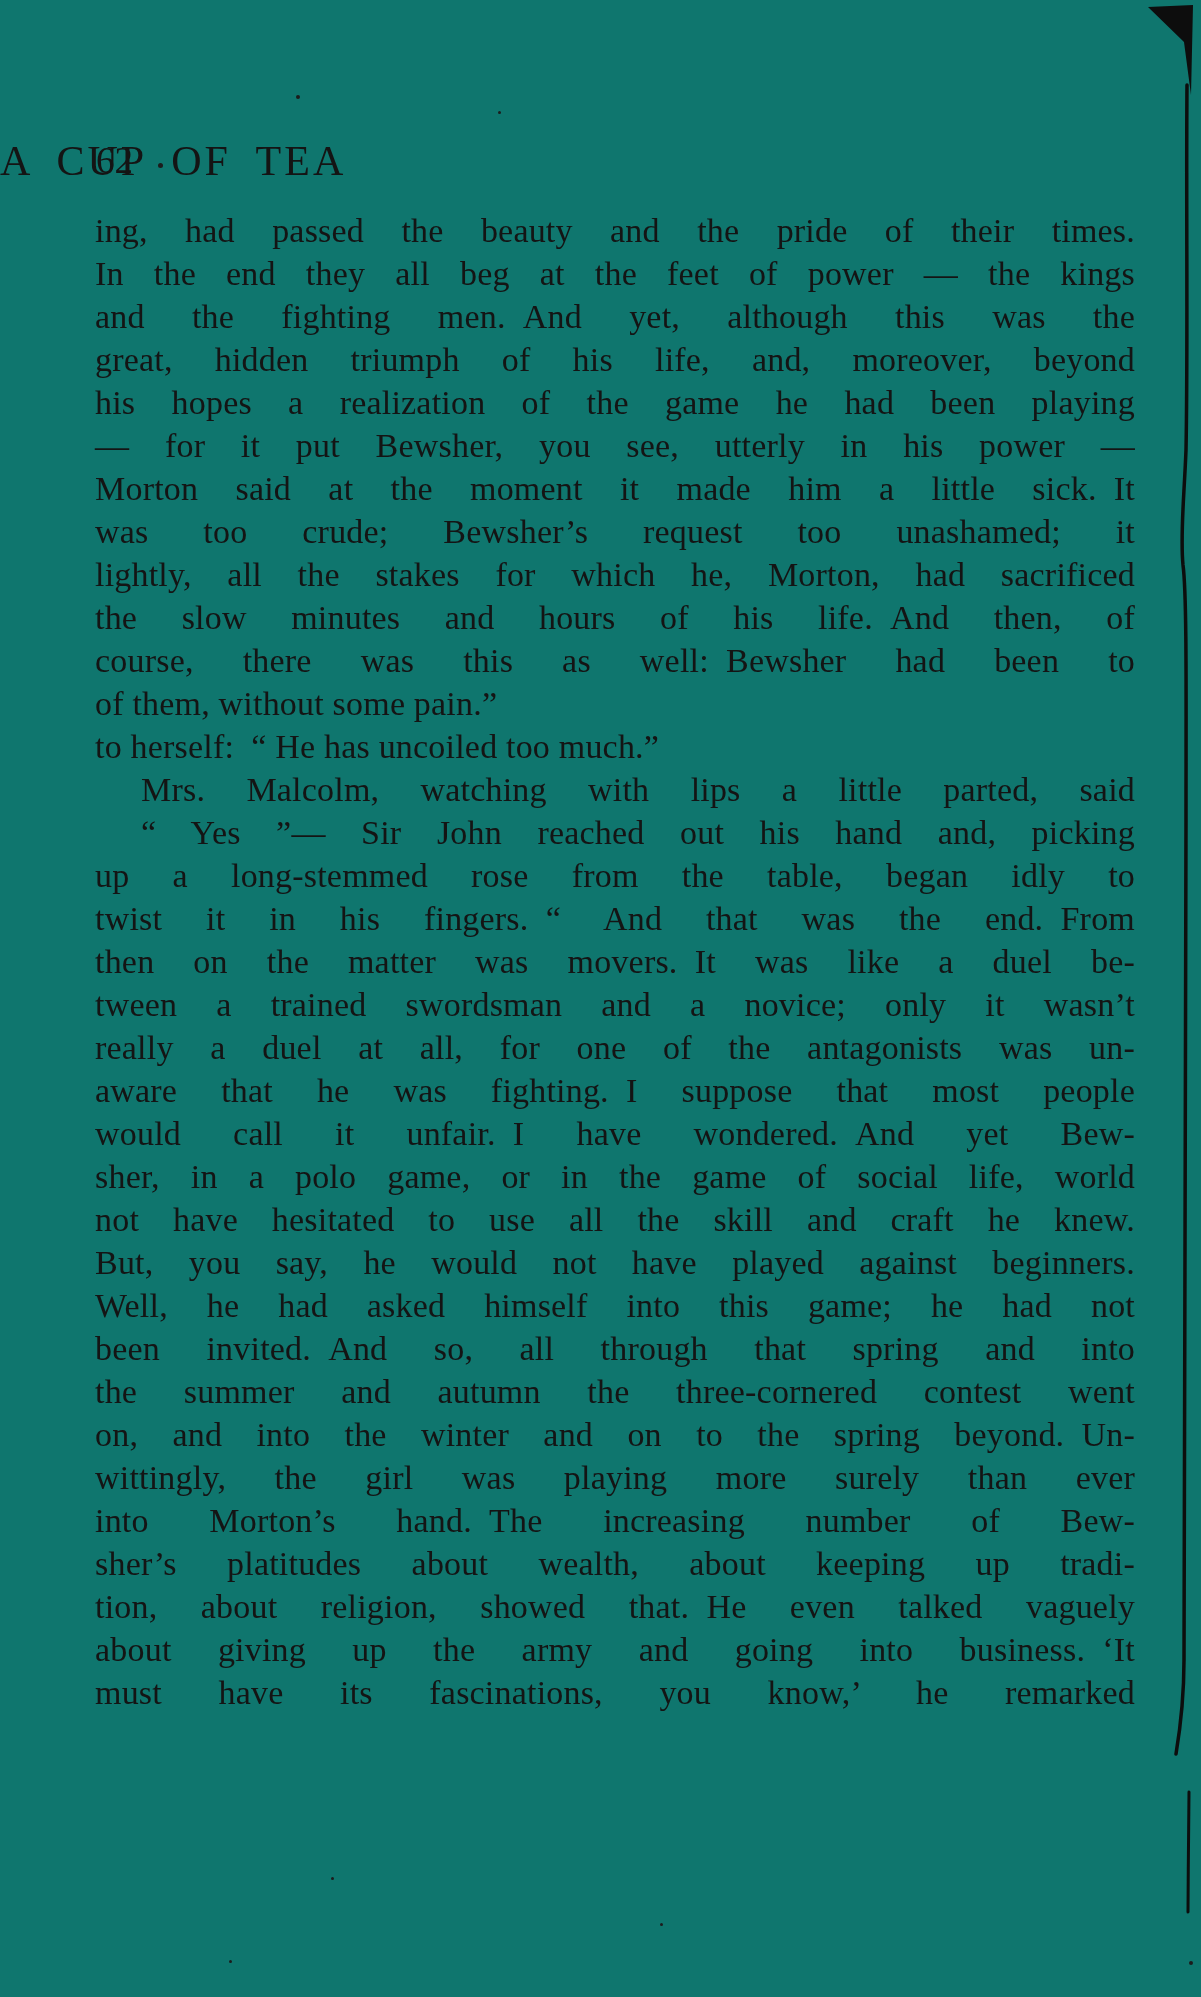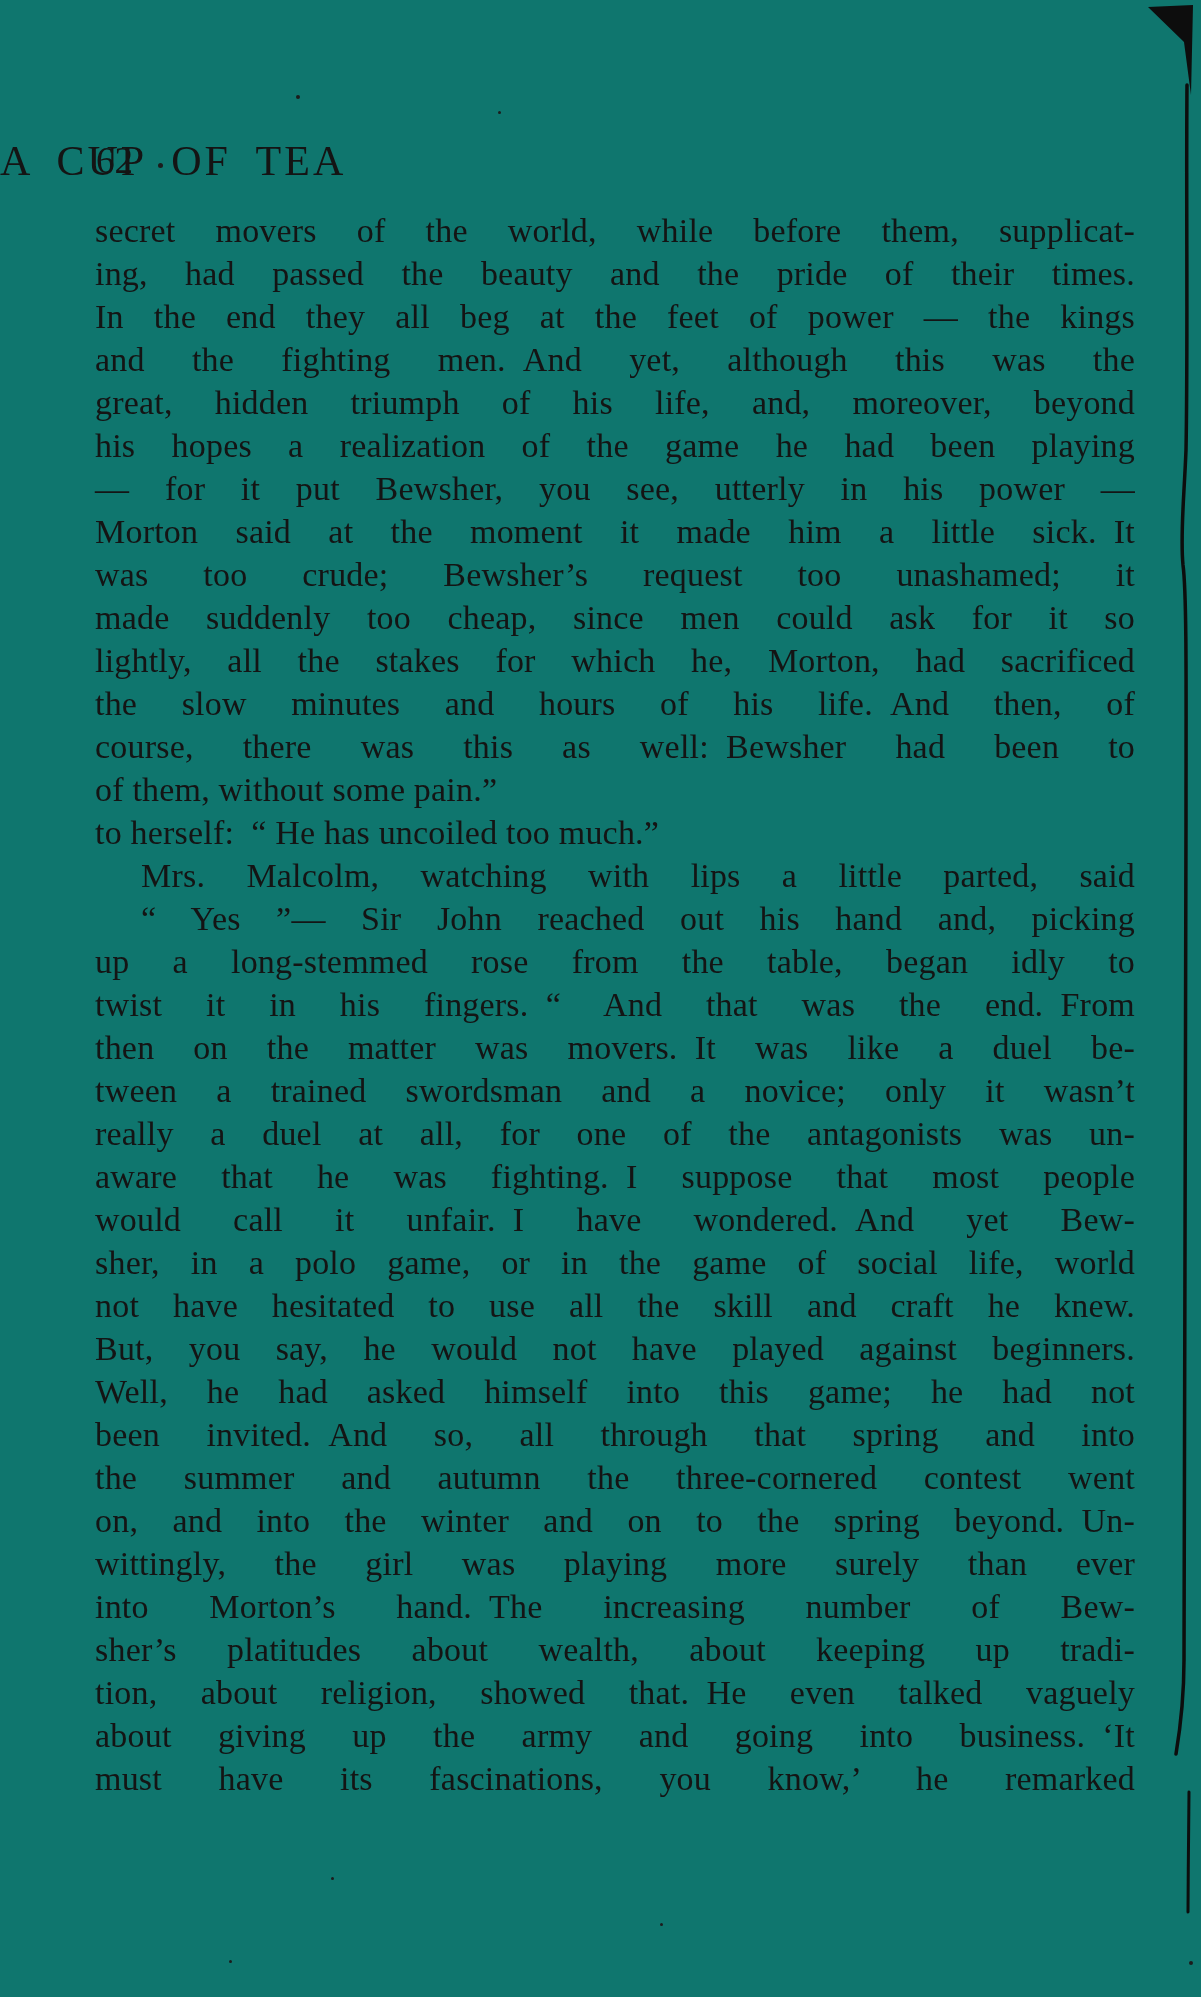--- a/index.html
+++ b/index.html
@@ -87,30 +87,28 @@
 <body>
 
 <div class="page">
 
   <div class="running-header">
     <div class="page-number">62</div>
     <div class="header-title">A CUP OF TEA</div>
   </div>
 
   <div class="body-text">
-    <div class="line">secret movers of the world, while before them, supplicat-</div>
     <div class="line">ing, had passed the beauty and the pride of their times.</div>
     <div class="line">In the end they all beg at the feet of power — the kings</div>
     <div class="line">and the fighting men. And yet, although this was the</div>
     <div class="line">great, hidden triumph of his life, and, moreover, beyond</div>
     <div class="line">his hopes a realization of the game he had been playing</div>
     <div class="line">— for it put Bewsher, you see, utterly in his power —</div>
     <div class="line">Morton said at the moment it made him a little sick. It</div>
     <div class="line">was too crude; Bewsher’s request too unashamed; it</div>
-    <div class="line">made suddenly too cheap, since men could ask for it so</div>
     <div class="line">lightly, all the stakes for which he, Morton, had sacrificed</div>
     <div class="line">the slow minutes and hours of his life. And then, of</div>
     <div class="line">course, there was this as well: Bewsher had been to</div>
     <div class="line para-end">of them, without some pain.”</div>
     <div class="line para-end">to herself: “ He has uncoiled too much.”</div>
     <div class="line indent">Mrs. Malcolm, watching with lips a little parted, said</div>
     <div class="line indent">“ Yes ”— Sir John reached out his hand and, picking</div>
     <div class="line">up a long-stemmed rose from the table, began idly to</div>
     <div class="line">twist it in his fingers. “ And that was the end. From</div>
     <div class="line">then on the matter was movers. It was like a duel be-</div>

